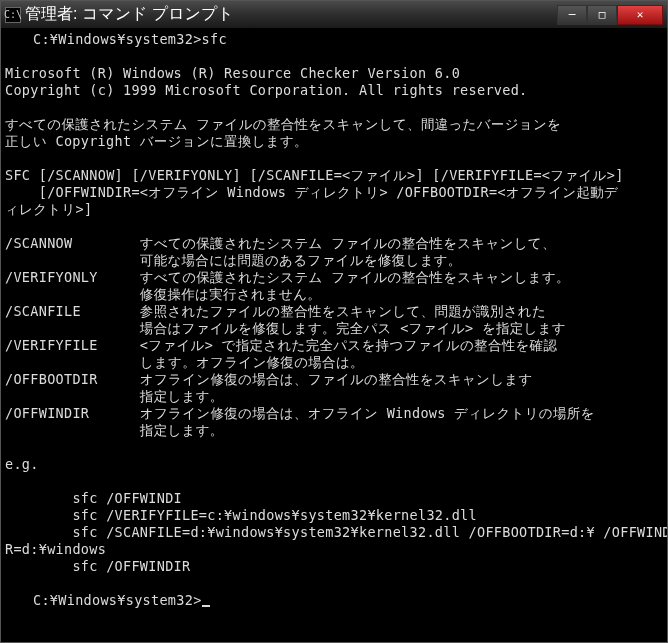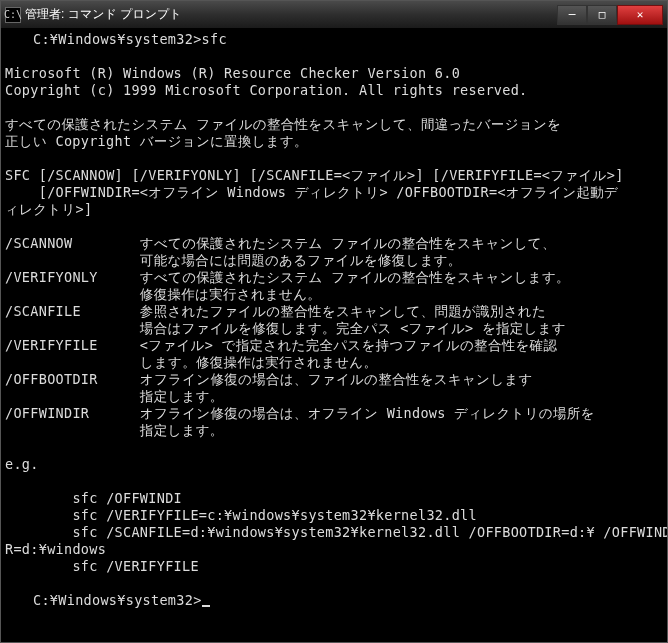--- a/index.html
+++ b/index.html
@@ -35,21 +35,21 @@
       align-items: center;
       justify-content: center;
       font-size: 10px;
       background: #000;
       color: #ccc;
       border: 1px solid #666;
     }
     .titlebar-text {
       flex: 1;
       font-family: 'Meiryo', sans-serif;
-      font-size: 12px;
+      font-size: 16px;
     }
     .window-controls {
       display: flex;
       gap: 0;
     }
     .ctrl-btn {
       width: 30px;
       height: 20px;
       display: flex;
       align-items: center;
@@ -112,28 +112,28 @@
 <span>    [/OFFWINDIR=&lt;オフライン Windows ディレクトリ&gt; /OFFBOOTDIR=&lt;オフライン起動デ</span>
 <span>ィレクトリ&gt;]</span>
 <span></span>
 <span>/SCANNOW        すべての保護されたシステム ファイルの整合性をスキャンして、</span>
 <span>                可能な場合には問題のあるファイルを修復します。</span>
 <span>/VERIFYONLY     すべての保護されたシステム ファイルの整合性をスキャンします。</span>
 <span>                修復操作は実行されません。</span>
 <span>/SCANFILE       参照されたファイルの整合性をスキャンして、問題が識別された</span>
 <span>                場合はファイルを修復します。完全パス &lt;ファイル&gt; を指定します</span>
 <span>/VERIFYFILE     &lt;ファイル&gt; で指定された完全パスを持つファイルの整合性を確認</span>
-<span>                します。修復操作は実行されません。</span>
+<span>                します。オフライン修復の場合は。</span>
 <span>/OFFBOOTDIR     オフライン修復の場合は、ファイルの整合性をスキャンします</span>
 <span>                指定します。</span>
 <span>/OFFWINDIR      オフライン修復の場合は、オフライン Windows ディレクトリの場所を</span>
 <span>                指定します。</span>
 <span></span>
 <span>e.g.</span>
 <span></span>
 <span>        sfc /OFFWINDI</span>
 <span>        sfc /VERIFYFILE=c:¥windows¥system32¥kernel32.dll</span>
 <span>        sfc /SCANFILE=d:¥windows¥system32¥kernel32.dll /OFFBOOTDIR=d:¥ /OFFWINDI</span>
 <span>R=d:¥windows</span>
-<span>        sfc /VERIFYFILE</span>
+<span>        sfc /OFFWINDIR</span>
 <span></span>
 <span class="prompt-line">C:¥Windows¥system32&gt;</span><span class="cursor"></span></div>
 </div>
 
 </body></html>

